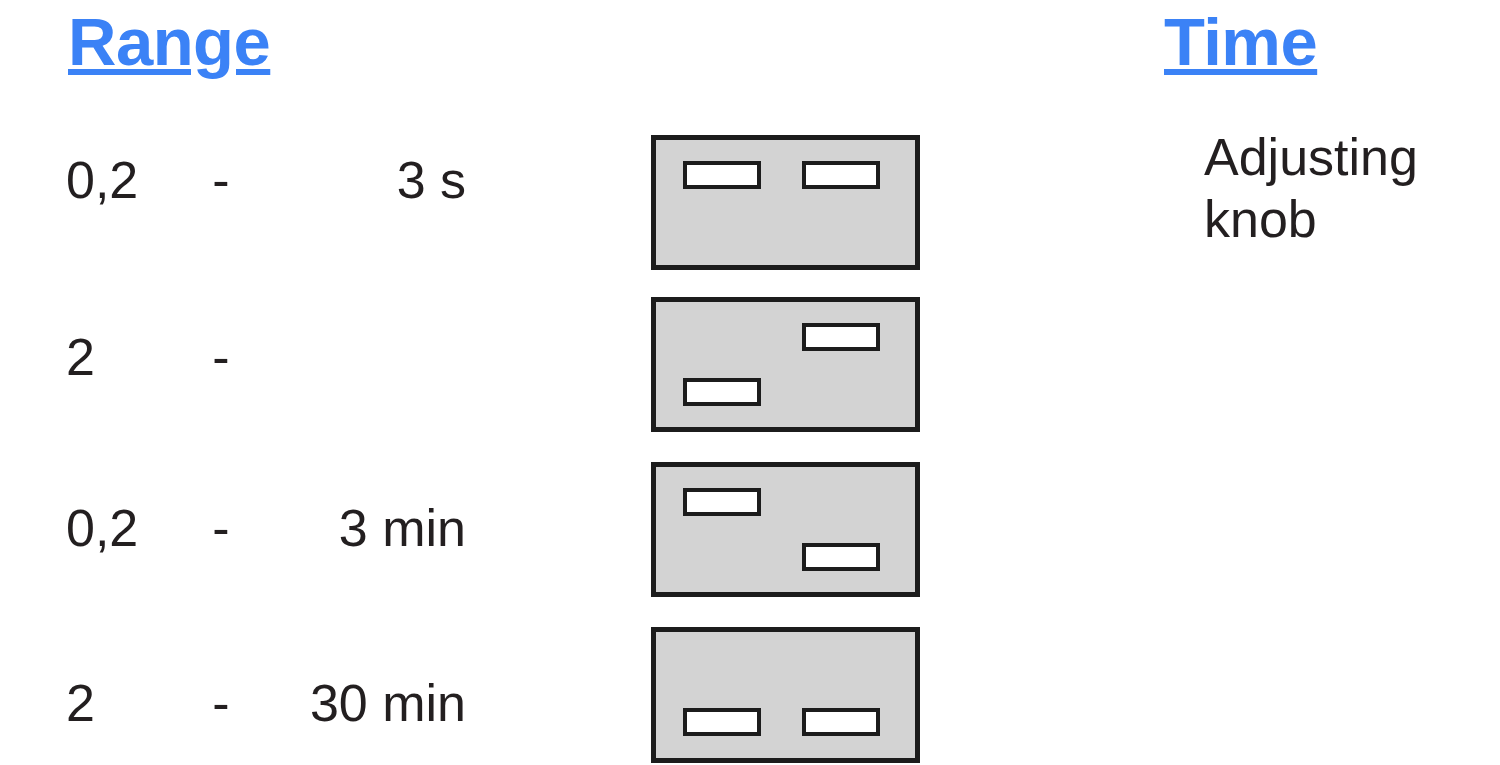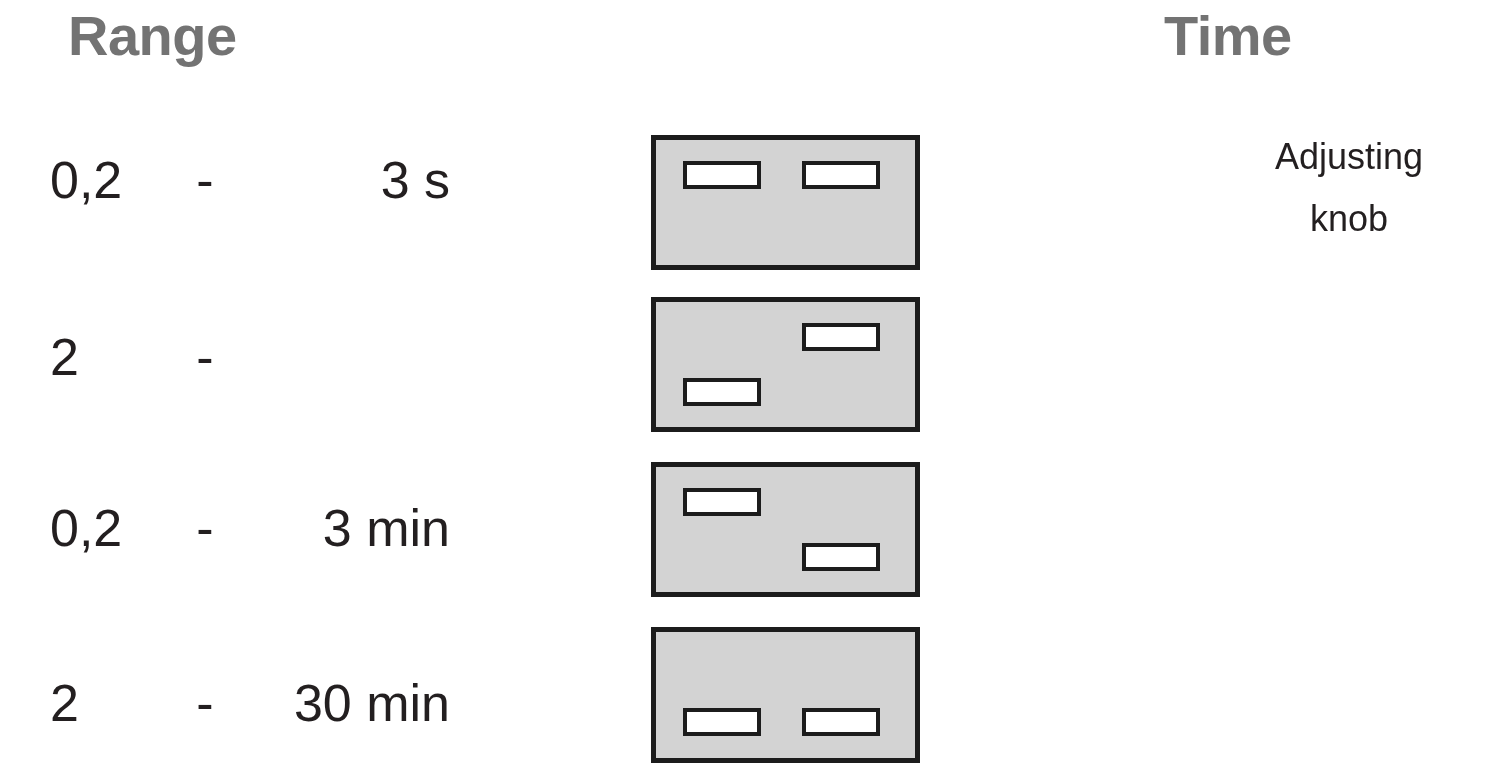--- a/index.html
+++ b/index.html
@@ -4,27 +4,27 @@
 <style>
   html,body{margin:0;padding:0;}
   body{
     width:1500px;height:765px;background:#fff;overflow:hidden;
     font-family:"Liberation Sans","DejaVu Sans",sans-serif;
     color:#1a1a1a;position:relative;
   }
   .sheet{position:relative;width:1500px;height:765px;}
 
   
-  .hdr{position:absolute;font-weight:bold;font-size:56px;line-height:1;letter-spacing:-0.5px;color:#737373;}
+  .hdr{position:absolute;font-weight:bold;font-size:67px;line-height:1;letter-spacing:-0.5px;color:#3b82f6;text-decoration:underline;}
   .hdr-range{left:68px;top:8px;}
   .hdr-dip{left:648px;top:8px;}
   .hdr-time{left:1164px;top:8px;}
 
   
-  .range-col{position:absolute;left:0;top:0;width:470px;height:584px;}
+  .range-col{position:absolute;left:16px;top:0;width:470px;height:584px;}
   .range-row{position:absolute;left:50px;width:400px;height:60px;font-size:52px;line-height:60px;color:#231f20;}
   .range-lo{position:absolute;left:0;top:0;text-align:left;white-space:nowrap;}
   .range-dash{position:absolute;left:135px;top:0;width:40px;text-align:center;}
   .range-hi{position:absolute;right:0;top:0;white-space:nowrap;}
 
   
   .dip-col{position:absolute;left:0;top:0;width:100%;height:765px;}
   .dip{
     position:absolute;left:651px;width:269px;
     background:#d3d3d3;border:5px solid #1c1c1c;
@@ -35,21 +35,21 @@
     background:#ffffff;border:4px solid #1c1c1c;
     box-sizing:border-box;
   }
   .lever.slot-left{left:27px;}
   .lever.slot-right{left:146px;}
   .lever.pos-up{top:21px;}
   .lever.pos-down{top:76px;}
 
   
   .time-col{position:absolute;left:1204px;top:126px;width:290px;}
-  .time-line{font-size:36px;line-height:62px;color:#231f20;white-space:nowrap;text-align:center;}
+  .time-line{font-size:52px;line-height:62px;color:#231f20;white-space:nowrap;}
 </style>
 </head>
 <body>
 
 <div class="sheet">
 
   <div class="hdr hdr-range">Range</div>
   <div class="hdr hdr-time">Time</div>
 
   <div class="range-col">

